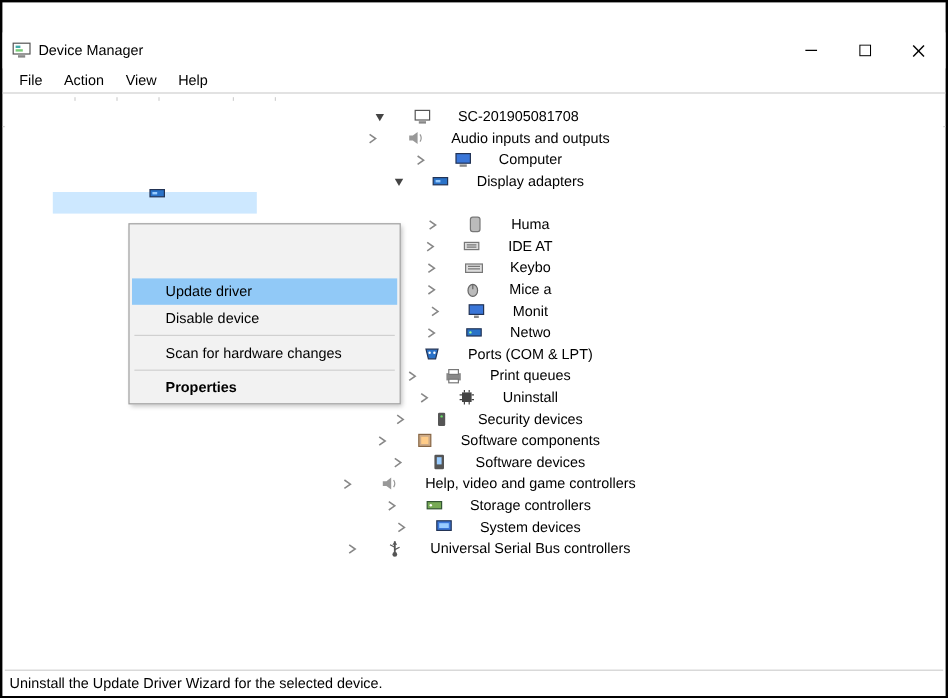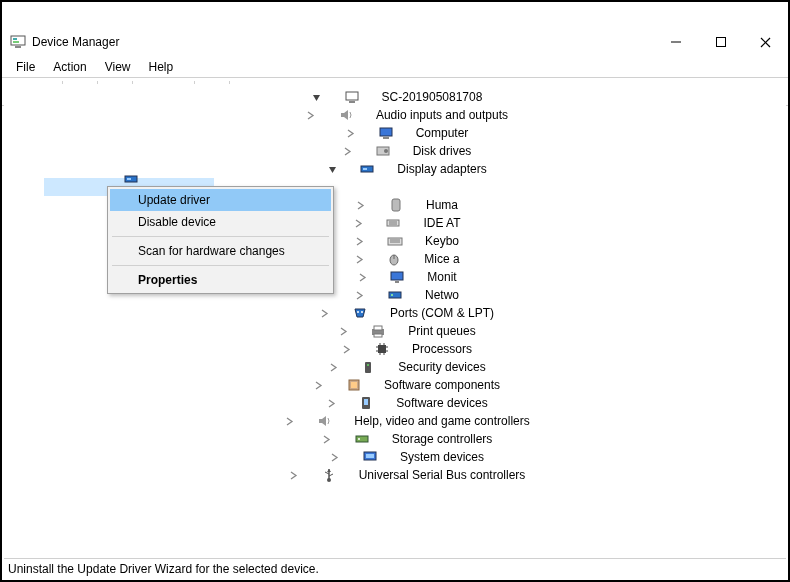--- a/index.html
+++ b/index.html
@@ -91,21 +91,21 @@
     border:1px solid #a0a0a0;
     box-shadow:2px 2px 4px rgba(0,0,0,0.25);
     padding:2px;
     font-size:12px;
   }
   .cm-item {
     padding:4px 20px 4px 28px;
     height:22px;
     display:flex; align-items:center;
   }
-  .cm-item.hover { background:#91c9f7; color:#000; }
+  .cm-item.hover { background:#91c9f7; color:#000;margin-top:43px; }
   .cm-item.bold { font-weight:bold; }
   .cm-sep { height:1px; background:#d0d0d0; margin:3px 2px; }
   
   .statusbar {
     position:absolute;
     left:2px; right:2px; bottom:2px;
     height:20px;
     border-top:1px solid #d0d0d0;
     display:flex; align-items:center;
     padding:0 4px;
@@ -269,36 +269,20 @@
                   <rect x="5" y="12" width="6" height="2" fill="#888"></rect>
                 </svg>
               </span>
         <span class="node-label">Computer</span>
             </div>
           </li>
       <li>
             <div class="node">
         <span class="expander">
                 <svg width="9" height="9">
-                  <path d="M2 1 L7 4.5 L2 8" fill="none" stroke="#888" stroke-width="1.3"></path>
-                </svg>
-              </span>
-        <span class="node-icon">
-                <svg width="16" height="16">
-                  <rect x="2" y="4" width="12" height="8" fill="#ccc" stroke="#777"></rect>
-                  <circle cx="11" cy="8" r="2" fill="#777"></circle>
-                </svg>
-              </span>
-        <span class="node-label">Disk drives</span>
-            </div>
-          </li>
-      <li>
-            <div class="node">
-        <span class="expander">
-                <svg width="9" height="9">
                   <path d="M1 2 L8 2 L4.5 8 Z" fill="#444"></path>
                 </svg>
               </span>
         <span class="node-icon">
                 <svg width="16" height="16">
                   <rect x="2" y="5" width="12" height="6" fill="#2a72c8" stroke="#235"></rect>
                   <rect x="4" y="7" width="4" height="2" fill="#9cf"></rect>
                 </svg>
               </span>
         <span class="node-label">Display adapters</span>
@@ -462,21 +446,21 @@
                   <line x1="2" y1="6" x2="4" y2="6" stroke="#444"></line>
                   <line x1="2" y1="10" x2="4" y2="10" stroke="#444"></line>
                   <line x1="12" y1="6" x2="14" y2="6" stroke="#444"></line>
                   <line x1="12" y1="10" x2="14" y2="10" stroke="#444"></line>
                   <line x1="6" y1="2" x2="6" y2="4" stroke="#444"></line>
                   <line x1="10" y1="2" x2="10" y2="4" stroke="#444"></line>
                   <line x1="6" y1="12" x2="6" y2="14" stroke="#444"></line>
                   <line x1="10" y1="12" x2="10" y2="14" stroke="#444"></line>
                 </svg>
               </span>
-        <span class="node-label">Processors</span>
+        <span class="node-label">Uninstall</span>
             </div>
           </li>
       <li>
             <div class="node">
         <span class="expander">
                 <svg width="9" height="9">
                   <path d="M2 1 L7 4.5 L2 8" fill="none" stroke="#888" stroke-width="1.3"></path>
                 </svg>
               </span>
         <span class="node-icon">

